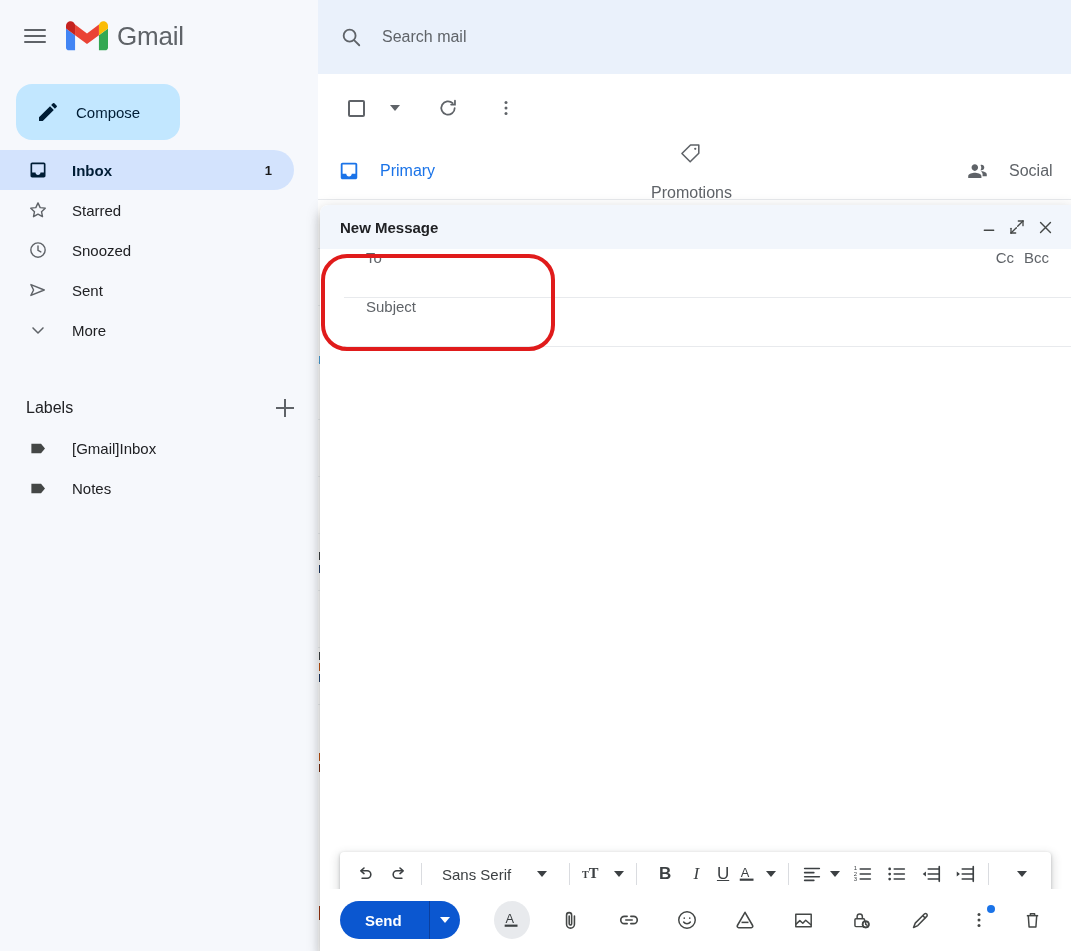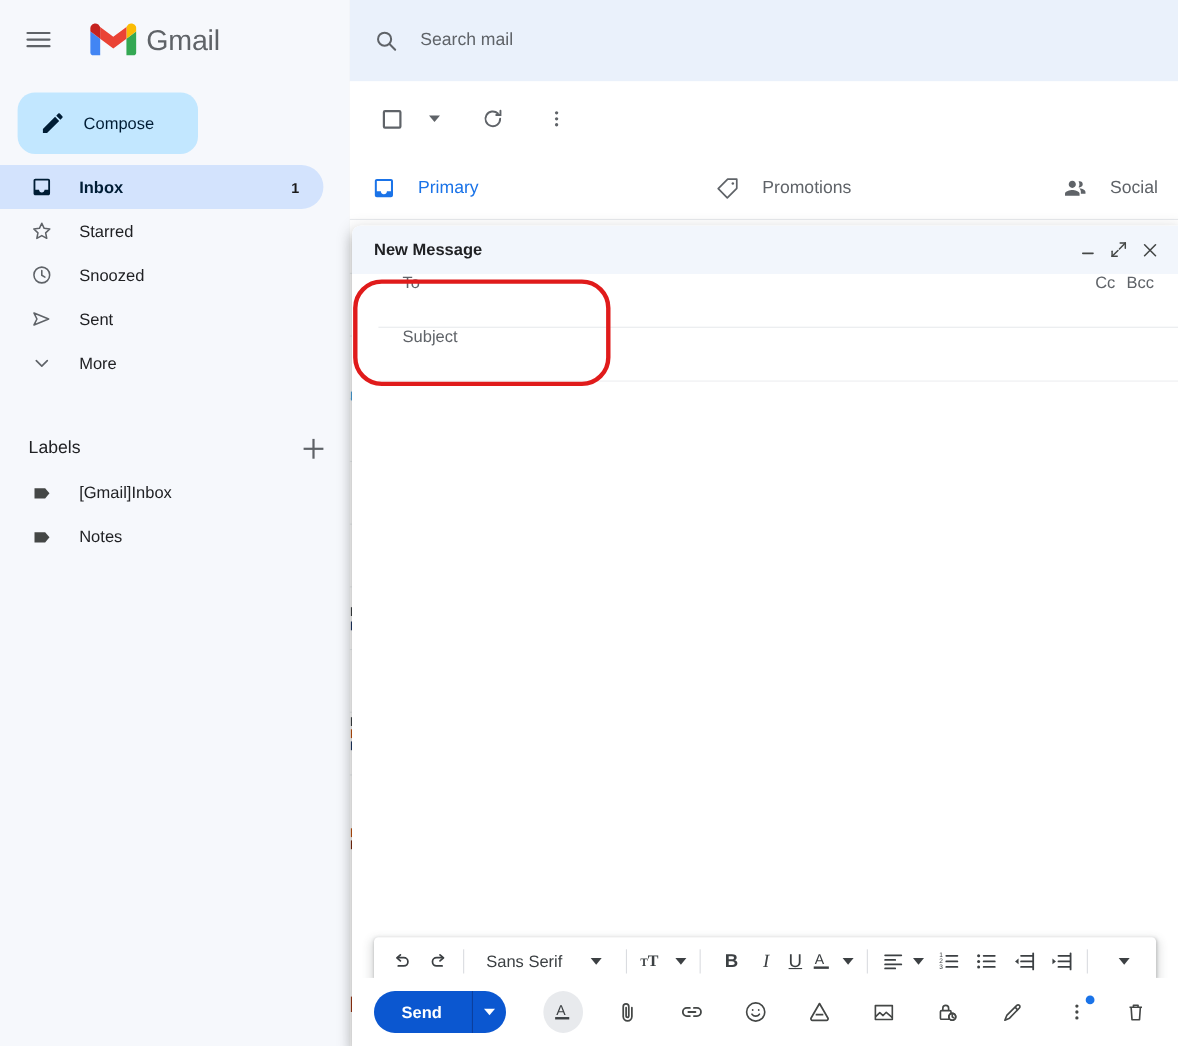--- a/index.html
+++ b/index.html
@@ -11,21 +11,21 @@
   }
   #app { position: relative; width: 1071px; height: 951px; }
 
   
   .sidebar {
     position: absolute; left: 0; top: 0;
     width: 318px; height: 951px;
     background: #f6f8fc;
   }
   .brandbar {
-    height: 72px; display: flex; align-items: center; padding-left: 22px; gap: 34px;
+    height: 72px; display: flex; align-items: center; padding-left: 22px; gap: 18px;
   }
   .hamburger { width: 26px; height: 26px; position: relative; cursor: pointer; }
   .hamburger i {
     position: absolute; left: 2px; width: 22px; height: 2px; background: #5f6368; border-radius: 1px;
   }
   .hamburger i:nth-child(1){ top: 6px; }
   .hamburger i:nth-child(2){ top: 12px; }
   .hamburger i:nth-child(3){ top: 18px; }
   .brand { display: flex; align-items: center; gap: 9px; cursor: pointer; }
   .gmail-m { width: 42px; height: 32px; }
@@ -86,21 +86,21 @@
     position: absolute; left: 0; top: 142px; width: 753px; height: 58px;
     background: #fff; display: flex; align-items: center;
     border-bottom: 1px solid #e8eaed;
   }
   .tab { display: flex; align-items: center; gap: 20px; cursor: pointer; height: 58px; }
   .tab .tl { font-size: 16px; color: #5f6368; }
   .tab.active .tl { color: #1a73e8; font-weight: normal; }
   .tab.active .ti { color: #1a73e8; }
   .tab .ti { color: #5f6368; display: flex; align-items: center; }
   #tab-primary { position: absolute; left: 20px; }
-  #tab-promotions { position: absolute; left: 333px; }
+  #tab-promotions { position: absolute; left: 333px; flex-direction: column; }
   #tab-social { position: absolute; left: 648px; }
 
   
   .ghost-list { position: absolute; left: 0; top: 200px; width: 753px; height: 751px; }
   .ghost-row { position: absolute; left: 0; width: 753px; height: 1px; background: #eceff1; }
   .ghost-dot { position: absolute; left: 1px; width: 3px; height: 8px; }
 
   
   .compose {
     position: absolute; left: 320px; top: 205px;

